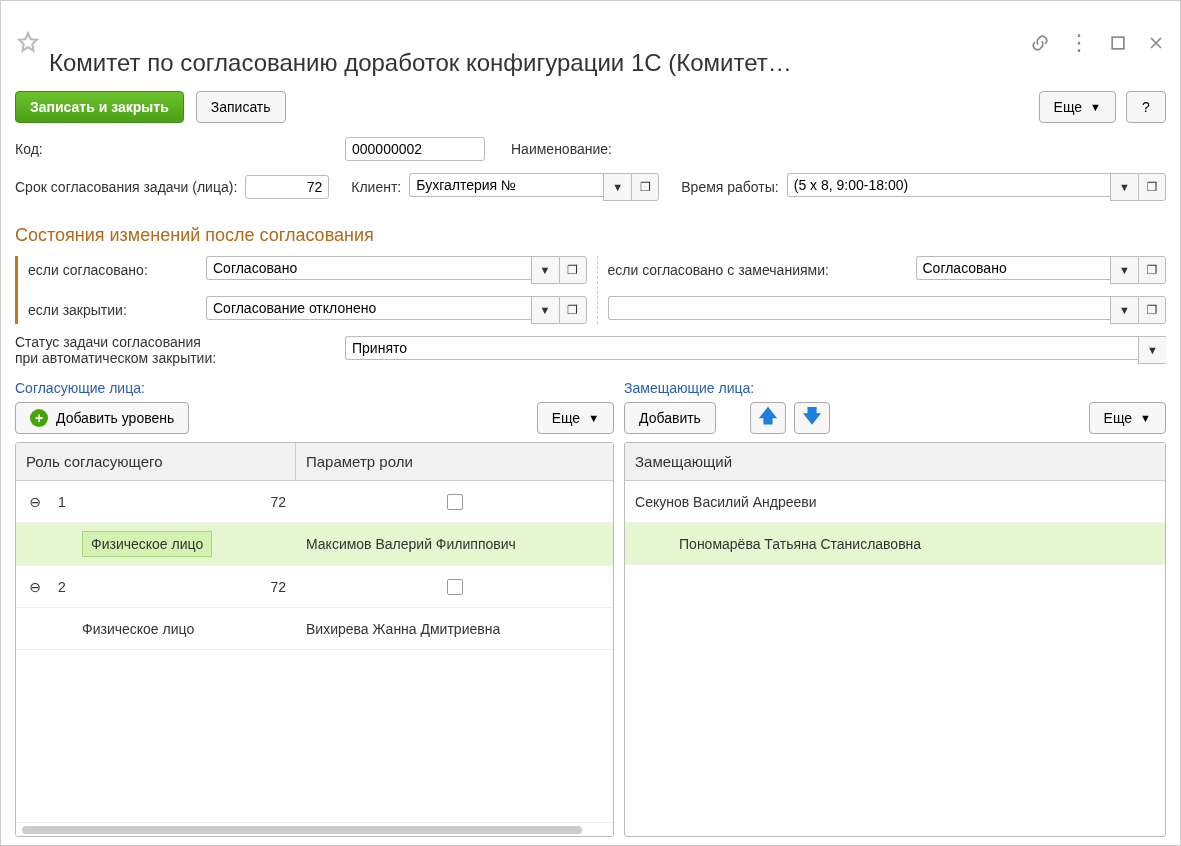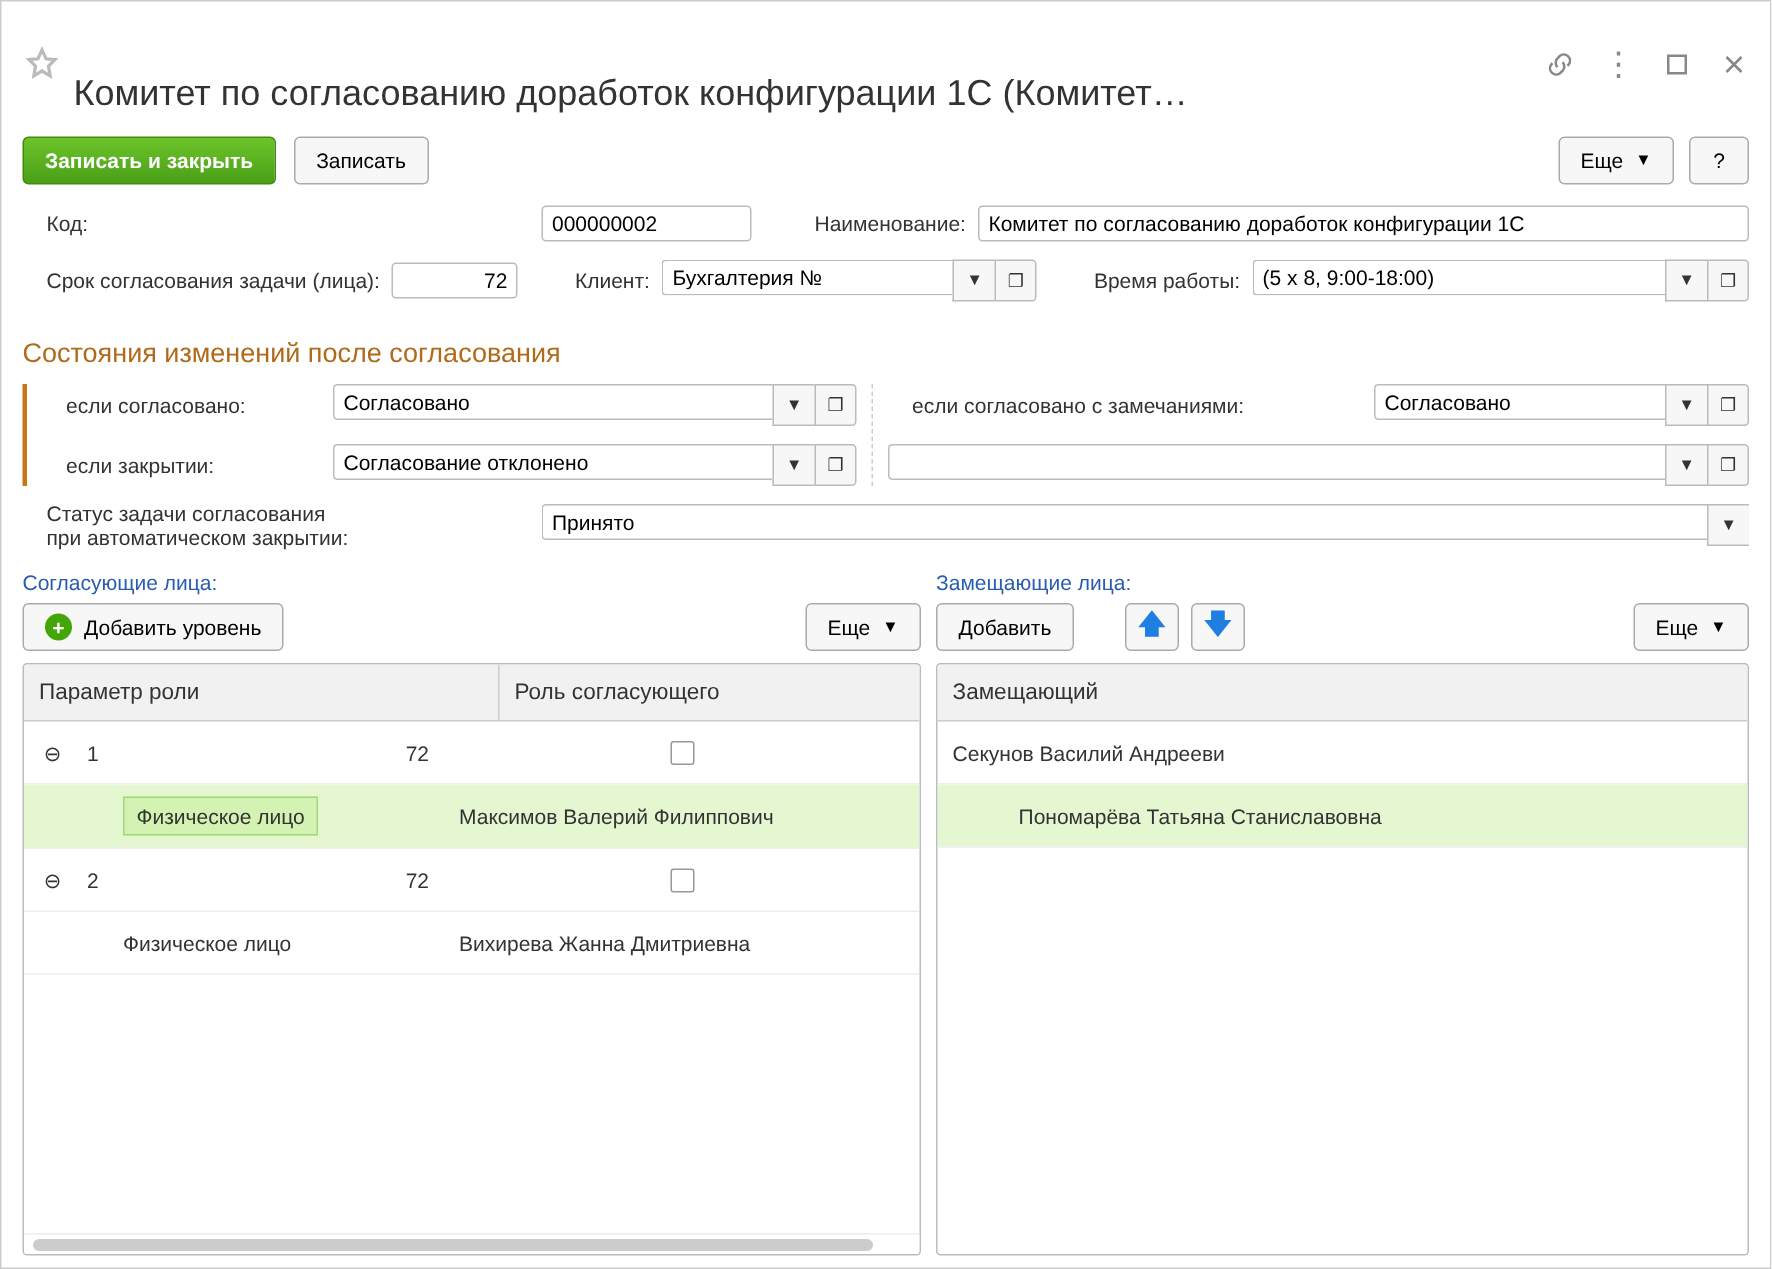--- a/index.html
+++ b/index.html
@@ -17,21 +17,21 @@
 
 .button-row { display: flex; align-items: center; margin-bottom: 14px; }
 .btn { height: 32px; padding: 0 14px; border: 1px solid #aaa; border-radius: 4px; background: #f7f7f7; cursor: pointer; font-size: 14px; display: inline-flex; align-items: center; gap: 6px; }
 .btn-primary { background: linear-gradient(#6dc32a, #4aa017); color: #fff; border-color: #3e8c0f; font-weight: bold; }
 .btn-group-right { margin-left: auto; display: flex; gap: 10px; }
 .chev { font-size: 11px; margin-left: 2px; }
 
 
 .form-section { display: flex; flex-direction: column; gap: 12px; margin-bottom: 10px; }
 .form-row { display: flex; align-items: center; gap: 8px; }
-.form-row label { white-space: nowrap; margin-left: 16px; }
+.form-row label { white-space: nowrap; }
 .input { height: 24px; border: 1px solid #bbb; border-radius: 3px; padding: 0 6px; font-size: 14px; background: #fff; }
 .select-combo { display: flex; height: 28px; }
 .select-combo .input { border-radius: 3px 0 0 3px; border-right: none; }
 .select-combo .dd, .select-combo .ext { width: 28px; border: 1px solid #bbb; background: #f7f7f7; display: flex; align-items: center; justify-content: center; cursor: pointer; font-size: 11px; }
 .select-combo .dd { border-right: none; }
 .select-combo .ext { border-radius: 0 3px 3px 0; font-size: 12px; }
 
 
 .section-heading { color: #b06a1a; font-size: 18px; margin-top: 14px; margin-bottom: 10px; }
 .split-section { display: flex; gap: 10px; margin-bottom: 10px; }
@@ -108,21 +108,20 @@
     <button class="btn" style="width:40px;justify-content:center">?</button>
   </div>
 </div>
 
 <div class="form-section">
   <div class="form-row">
     <label style="width:322px">Код:</label>
     <input class="input" style="width: 140px;" value="000000002">
     <span style="width:10px"></span>
     <label>Наименование:</label>
-    <input class="input" style="flex: 1 1 0%;" value="Комитет по согласованию доработок конфигурации 1С">
   </div>
   <div class="form-row">
     <label>Срок согласования задачи (лица):</label>
     <input class="input" style="width: 84px; text-align: right;" value="72">
     <span style="width:6px"></span>
     <label>Клиент:</label>
     <div class="select-combo" style="width:250px">
       <input class="input" style="flex: 1 1 0%;" value="Бухгалтерия №">
       <div class="dd">▼</div>
       <div class="ext">❐</div>
@@ -195,22 +194,22 @@
             <span>Добавить уровень</span>
           </button>
       <div class="spacer"></div>
       <button class="btn">
             <span>Еще</span> 
             <span class="chev">▼</span>
           </button>
     </div>
     <div class="table-wrap">
       <div class="table-head">
+        <div class="th" style="width:280px">Роль согласующего</div>
         <div class="th" style="flex:1">Параметр роли</div>
-        <div class="th" style="width:280px">Роль согласующего</div>
       </div>
       <div class="table-body">
         <div class="trow">
           <div class="td" style="width:280px;display:flex;align-items:center">
             <span class="tree-toggle">⊖</span>
             <span style="width:10px"></span>
             <span>1</span>
             <span style="flex:1"></span>
             <span>72</span>
           </div>

